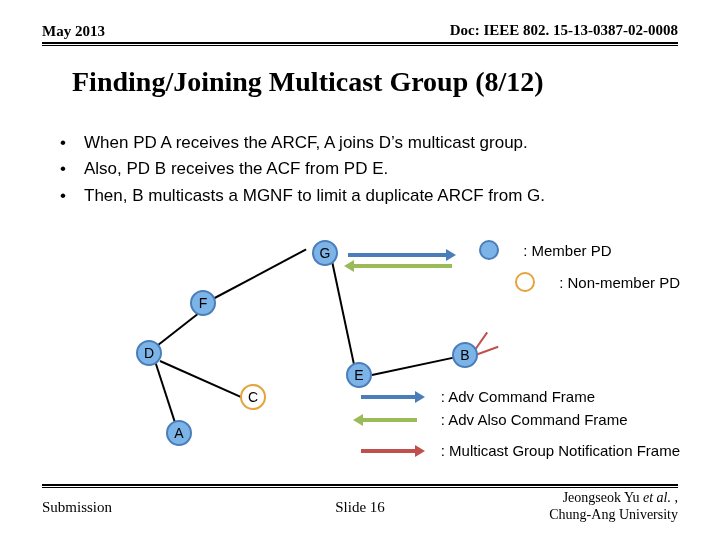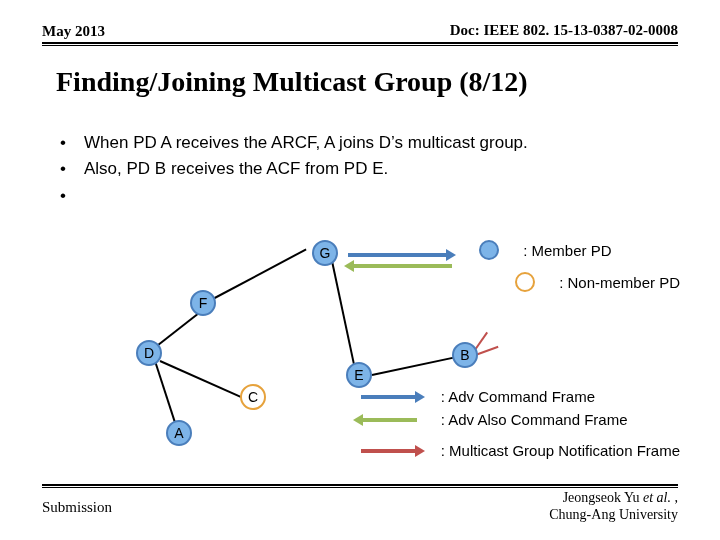--- a/index.html
+++ b/index.html
@@ -7,21 +7,21 @@
   .slide { position: relative; width: 720px; height: 540px; }
 
   
   .hdr { position: absolute; top: 22px; left: 42px; right: 42px; }
   .hdr-left { font-weight: bold; font-size: 15px; }
   .hdr-right { position: absolute; right: 0; top: 0; font-weight: bold; font-size: 15px; }
   .hdr-rule { position: absolute; top: 42px; left: 42px; right: 42px; height: 2px; background: #000; }
   .hdr-rule::after { content:""; position:absolute; left:0; right:0; top:3px; height:1px; background:#000; }
 
   
-  .title { position: absolute; top: 66px; left: 56px; font-weight: bold; font-size: 28px; }
+  .title { position: absolute; top: 66px; left: 72px; font-weight: bold; font-size: 28px; }
 
   
   .bullets { position: absolute; top: 130px; left: 60px; right: 46px; font-family: Arial, sans-serif; font-size: 17px; line-height: 1.55; }
   .bullets .row { display: flex; }
   .bullets .dot { width: 24px; flex: 0 0 24px; }
 
   
   .diagram { position: absolute; top: 240px; left: 0; right: 0; height: 220px; }
   .node { position: absolute; width: 26px; height: 26px; border-radius: 50%; border: 2px solid #000; display:flex; align-items:center; justify-content:center; font-family: Arial, sans-serif; font-size: 14px; }
   .member-fill { background: #7db4e8; }
@@ -71,20 +71,21 @@
     <div class="row">
         <span class="dot">•</span>
         <span>When PD A receives the ARCF, A joins D’s multicast group.</span>
       </div>
     <div class="row">
         <span class="dot">•</span>
         <span>Also, PD B receives the ACF from PD E.</span>
       </div>
     <div class="row">
         <span class="dot">•</span>
+        <span>Then, B multicasts a MGNF to limit a duplicate ARCF from G.</span>
       </div>
   </div>
 
   <div class="diagram">
 
     <div class="line" style="left:209px; top:60px; width:110px; transform:rotate(-28deg);"></div>
     <div class="line" style="left:153px; top:108px; width:62px; transform:rotate(-38deg);"></div>
     <div class="line" style="left:160px; top:120px; width:92px; transform:rotate(24deg);"></div>
     <div class="line" style="left:155px; top:120px; width:80px; transform:rotate(72deg);"></div>
     <div class="line" style="left:332px; top:20px; width:120px; transform:rotate(78deg);"></div>
@@ -140,18 +141,19 @@
       </div>
       <div class="lg-row" style="margin-top:14px;">
         <span class="swatch-arrow red"></span>
         <span>: Multicast Group Notification Frame</span>
       </div>
     </div>
   </div>
 
   <div class="ftr-rule"></div>
   <div class="ftr-left">Submission</div>
+  <div class="ftr-mid">Slide 16</div>
   <div class="ftr-right">
     <span>Jeongseok Yu </span><span class="it">et al.</span><span> ,</span><br>
     <span>Chung-Ang University</span>
   </div>
 
 </div>
 
 </body></html>

